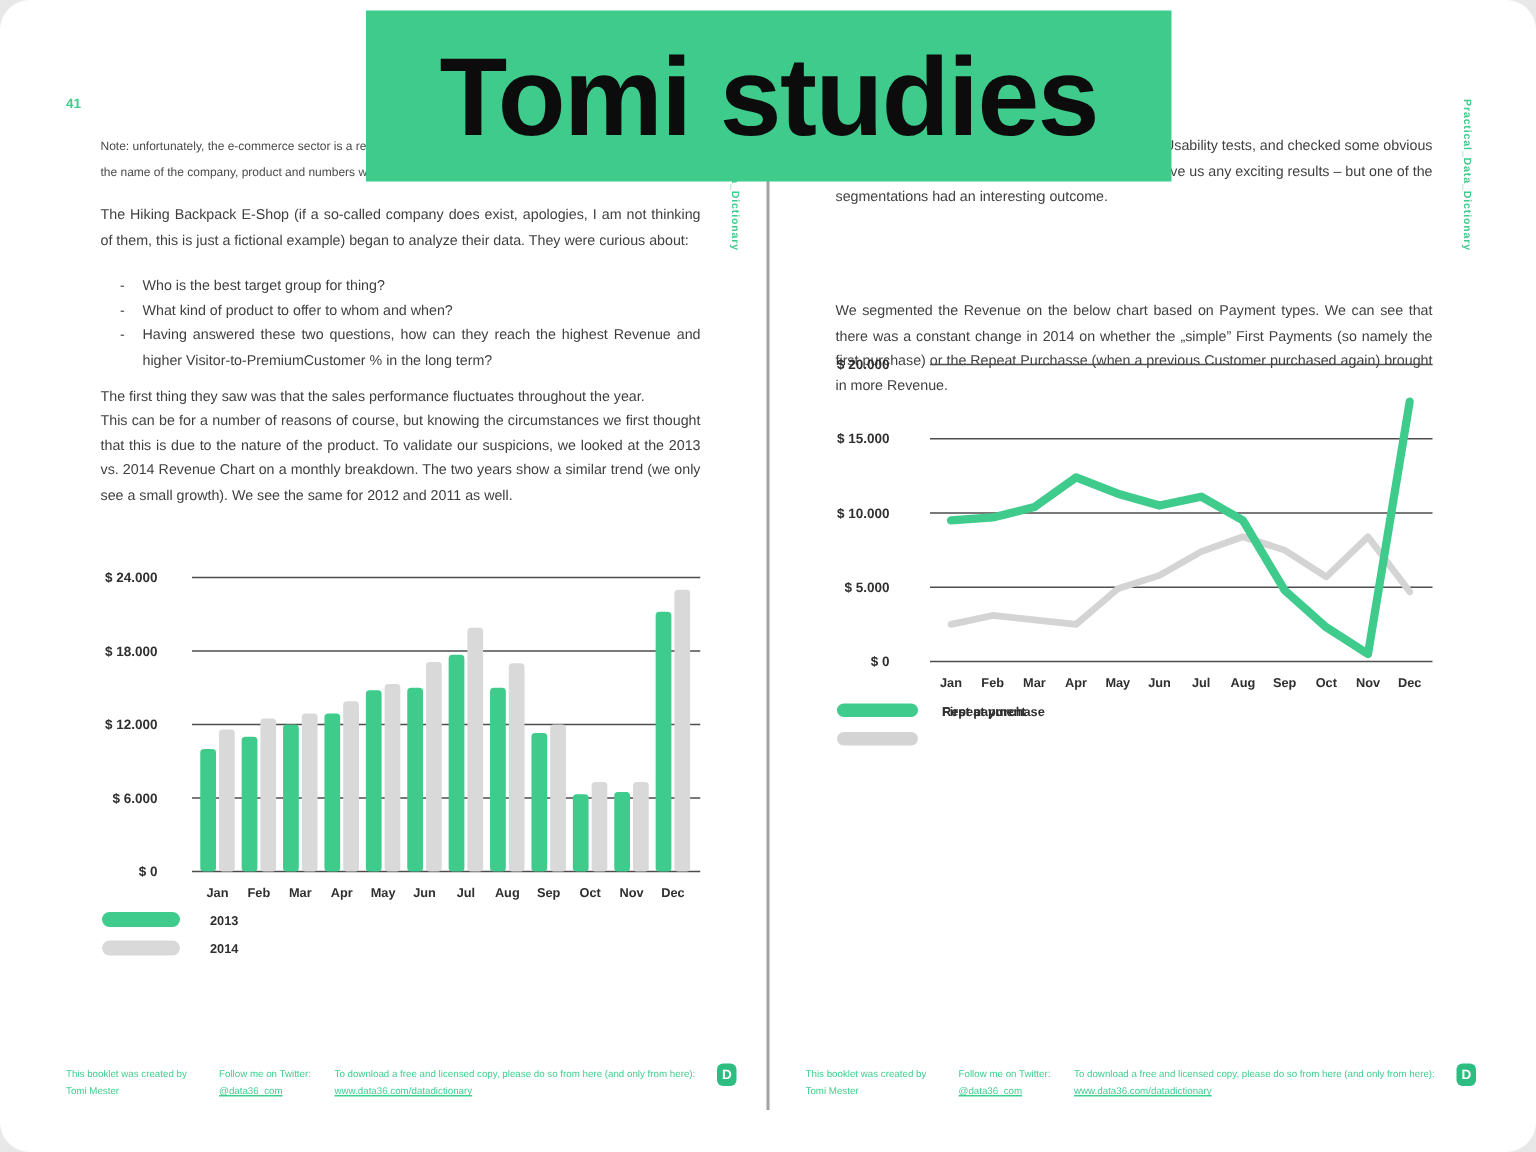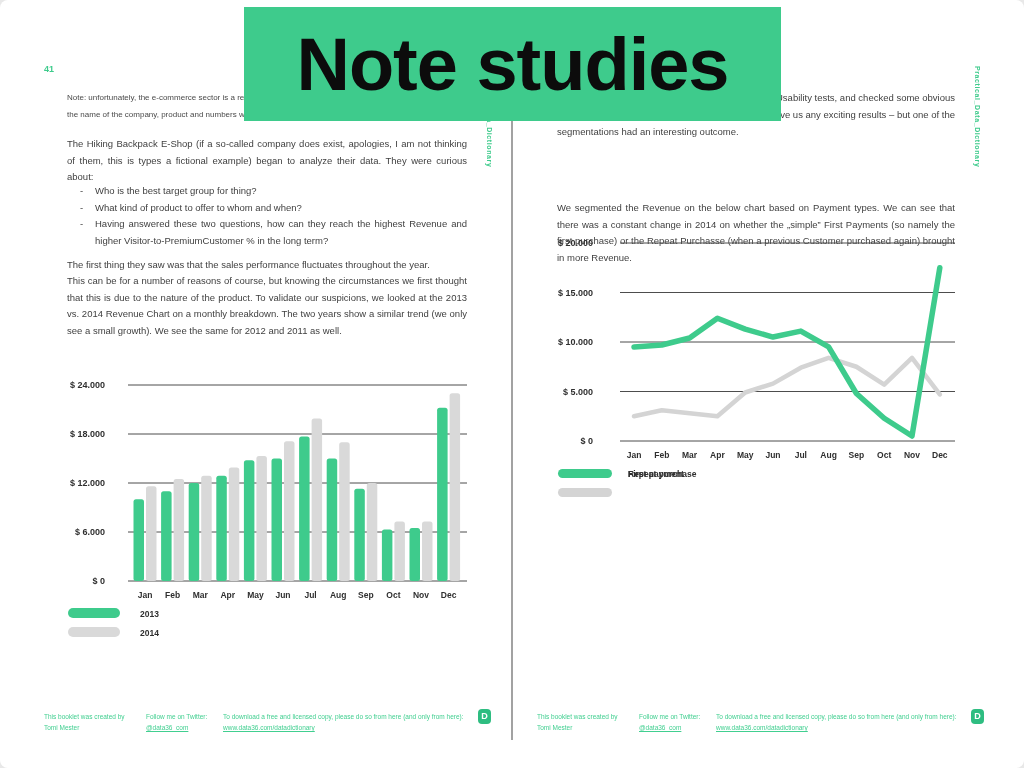--- a/index.html
+++ b/index.html
@@ -1,18 +1,18 @@
 <!DOCTYPE html>
 <html><head>
 <meta charset="utf-8">
 <style>
   html,body{margin:0;padding:0;background:#e8e8e8;}
   .canvas{
     position:relative;width:1024px;height:768px;background:#ffffff;
-    border-radius:8px;overflow:hidden;margin:0 auto;
+    border-radius:20px;overflow:hidden;margin:0 auto;
     font-family:"Liberation Sans", sans-serif;color:#3f3f3f;
   }
   .abs{position:absolute;}
   
   .banner{
     left:244px;top:7px;width:537px;height:114px;z-index:20;
     display:flex;align-items:center;justify-content:center;
   }
   .banner-title{
     font-size:74px;font-weight:bold;color:#0c0c0c;letter-spacing:-1px;
@@ -54,21 +54,21 @@
 
   <div class="abs divider"></div>
 
   <div class="abs pagenum" style="left: 44px; top: 64px; color: rgb(62, 203, 140);">41</div>
 
   <div class="abs side-label" style="left: 486px; top: 66px; color: rgb(62, 203, 140);">Practical_Data_Dictionary</div>
 
   <div class="abs note" style="left:67px;top:90px;">Note: unfortunately, the e-commerce sector is a really toug</div>
   <div class="abs note" style="left:67px;top:107px;">the name of the company, product and numbers with som</div>
 
-  <div class="abs body-text" style="left:67px;top:136px;width:400px;">The Hiking Backpack E-Shop (if a so-called company does exist, apologies, I am not thinking of them, this is types a fictional example) began to analyze their data. They were curious about:</div>
+  <div class="abs body-text" style="left:67px;top:136px;width:400px;">The Hiking Backpack E-Shop (if a so-called company does exist, apologies, I am not thinking of them, this is just a fictional example) began to analyze their data. They were curious about:</div>
 
   <div class="abs bullets" style="left:67px;top:183px;">
     <div class="bullet-row">
       <span class="bullet-dash">-</span>
       <span class="bullet-text">Who is the best target group for thing?</span>
     </div>
     <div class="bullet-row">
       <span class="bullet-dash">-</span>
       <span class="bullet-text">What kind of product to offer to whom and when?</span>
     </div>
@@ -194,16 +194,16 @@
 
 
   <div class="abs footer" id="footer-right" style="left: 537px; top: 711px; color: rgb(65, 207, 144);">
       <div class="f-col" style="left: 0px;">This booklet was created by<br>Tomi Mester</div>
       <div class="f-col" style="left: 102px;">Follow me on Twitter:<br><a>@data36_com</a></div>
       <div class="f-col" style="left: 179px;">To download a free and licensed copy, please do so from here (and only from here):<br><a>www.data36.com/datadictionary</a></div>
       <div class="f-logo" style="left: 434px; background: rgb(46, 189, 129);">D</div>
     </div>
 
   <div class="abs banner" style="background: rgb(62, 203, 140);">
-    <span class="banner-title">Note studies</span>
+    <span class="banner-title">Tomi studies</span>
   </div>
 
 </div>
 
 </body></html>

